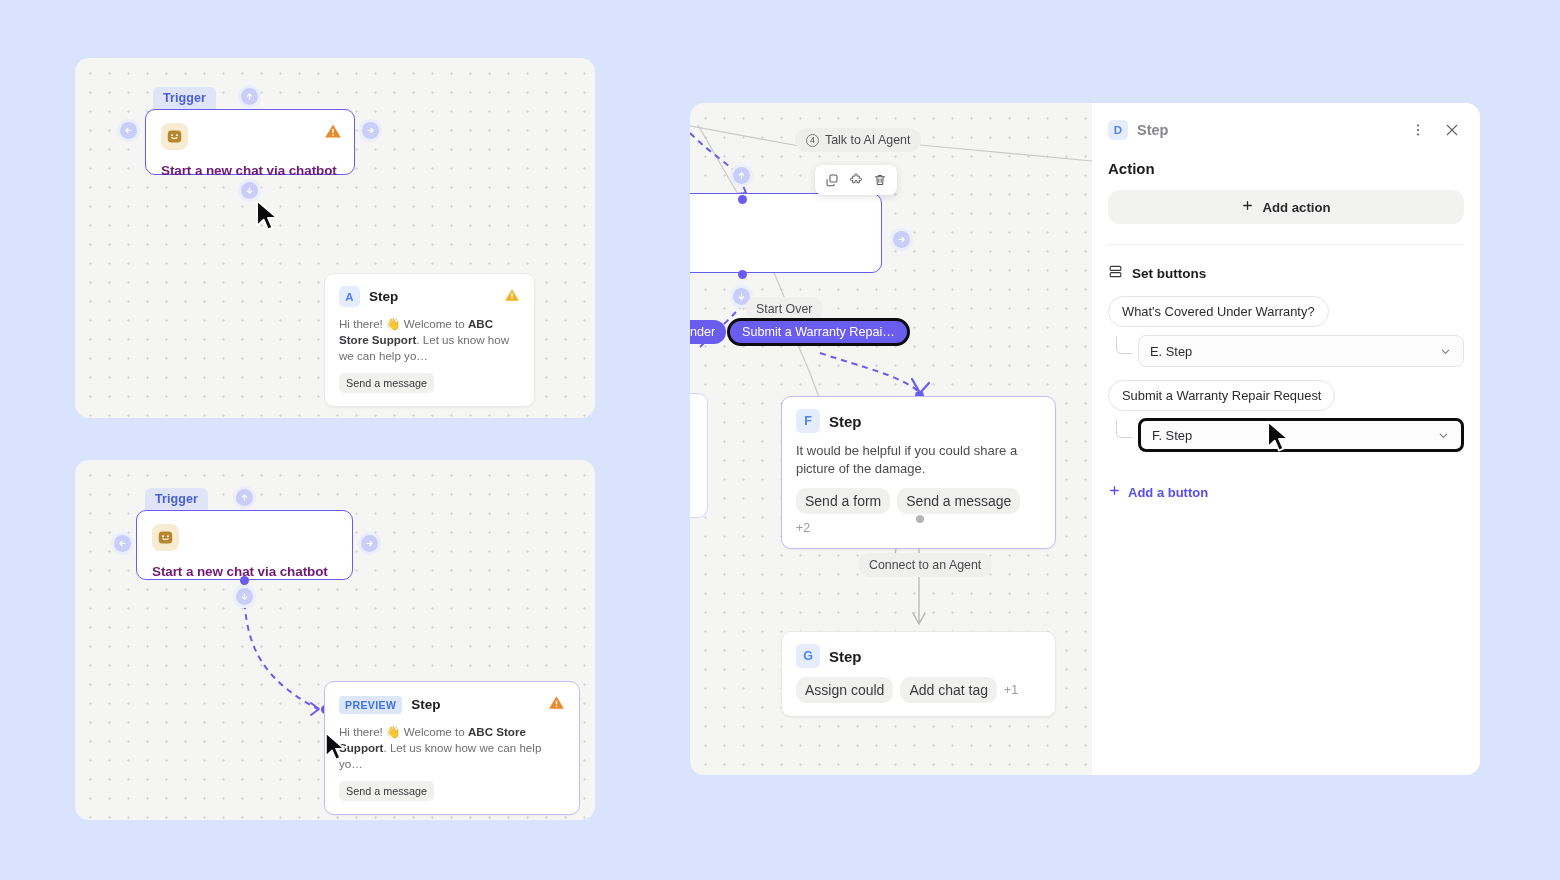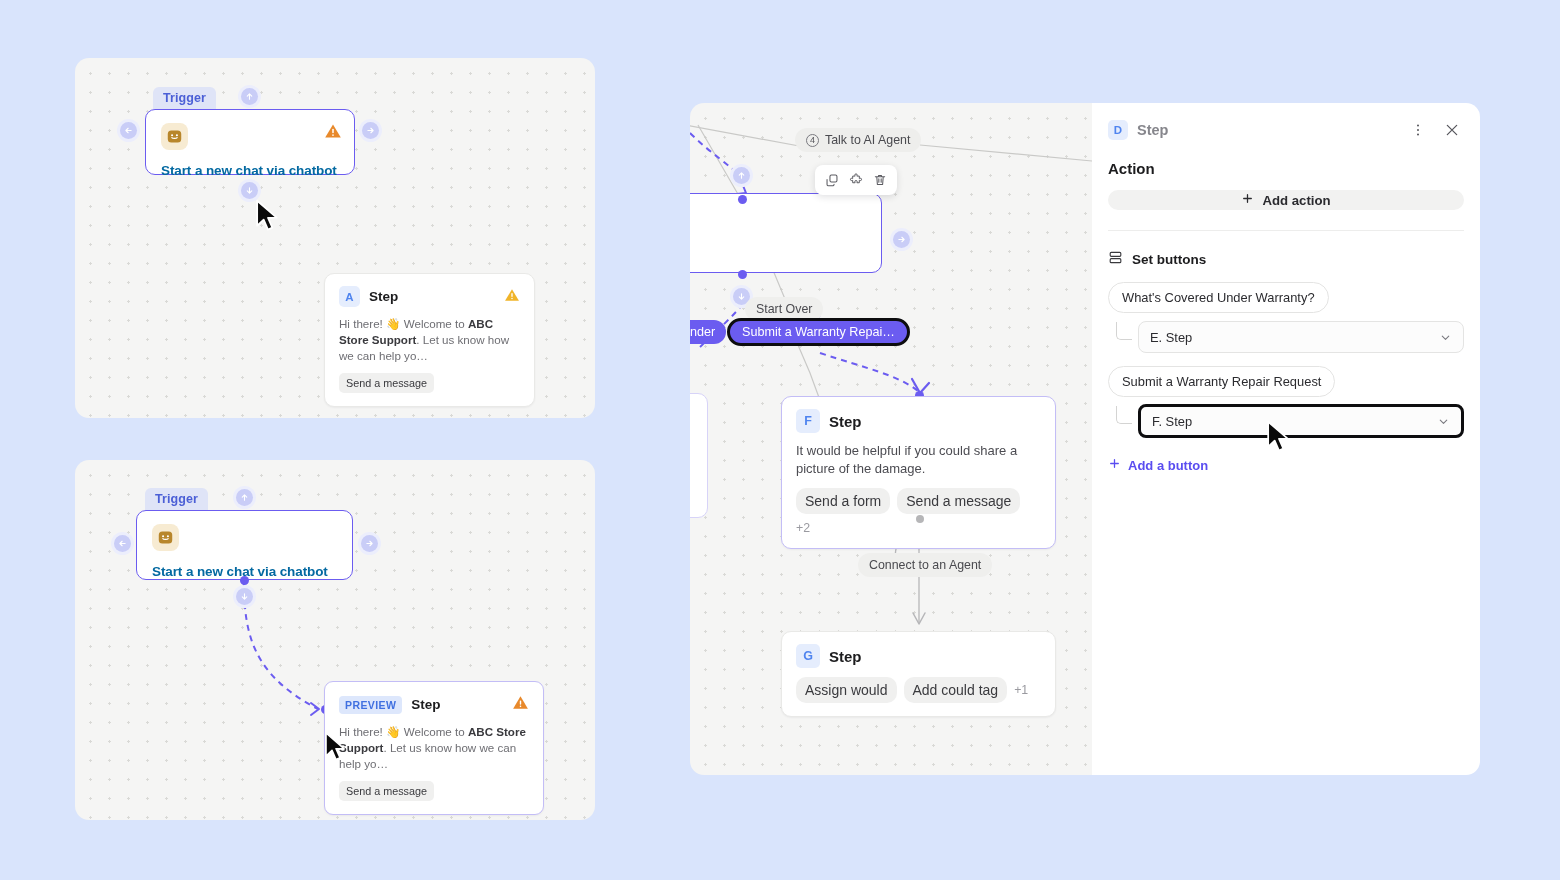--- a/index.html
+++ b/index.html
@@ -52,21 +52,21 @@
     width: 27px; height: 27px;
     background: #f7ebd2;
     border-radius: 8px;
     display: flex; align-items: center; justify-content: center;
   }
   .chatbot-icon svg { display: block; }
   .trigger-title {
     margin-top: 13px;
     font-size: 13.5px;
     font-weight: 700;
-    color: #0369a1;
+    color: #701a75;
     letter-spacing: -.1px;
   }
   .warn-tri { position: absolute; }
 
   
   .handle {
     position: absolute;
     width: 17px; height: 17px;
     border-radius: 50%;
     background: #c9cdf7;
@@ -204,21 +204,21 @@
     background:none; border:none; cursor:pointer; color:#5a5a60;
     width:20px; height:20px; display:flex; align-items:center; justify-content:center;
   }
   .sp-body { padding: 20px 16px 0 16px; }
   .sp-section-title { font-size: 15px; font-weight: 700; color: #1c1c1e; }
   .add-action-btn {
     margin-top: 13px;
     width: 100%;
     background: #f2f2f1;
     border: none; border-radius: 12px;
-    height: 20px;
+    height: 34px;
     display:flex; align-items:center; justify-content:center; gap: 8px;
     font-size: 13.2px; font-weight: 700; color: #2b2b2f;
     cursor: pointer;
     font-family: "Liberation Sans", sans-serif;
   }
   .sp-divider { margin: 20px 0 0 0; height:1px; background:#ededec; }
   .set-buttons-row {
     margin-top: 19px;
     display:flex; align-items:center; gap: 9px;
   }
@@ -252,21 +252,21 @@
     cursor: pointer;
   }
   .select-box.focused {
     border: 3.2px solid #0d0d0f;
     border-radius: 8px;
     height: 34px;
     margin-top: -1px;
   }
   .select-box .chev { margin-left: auto; color:#7a7a80; display:flex; }
   .add-button-link {
-    margin-top: 19px;
+    margin-top: 32px;
     display:flex; align-items:center; gap:7px;
     color:#5a4df0; font-size:13px; font-weight:700; cursor:pointer;
     background:none; border:none; padding:0;
     font-family: "Liberation Sans", sans-serif;
   }
 
   
   .cursor { position:absolute; pointer-events:none; }
 </style>
 </head>
@@ -392,21 +392,21 @@
       </div>
     </div>
     <div class="handle-ring" style="left:283px; top:72px;">
       <div class="handle">
         <svg width="9" height="9" viewBox="0 0 24 24" fill="none" stroke="#fff" stroke-width="3" stroke-linecap="round" stroke-linejoin="round">
             <path d="M5 12h13M13 6l6 6-6 6"></path>
           </svg>
       </div>
     </div>
 
-    <div class="step-card sel" style="left:249px; top:221px; width:220px;border-radius:9px;">
+    <div class="step-card sel" style="left:249px; top:221px; width:256px;">
       <div class="step-head">
         <span class="badge-preview">PREVIEW</span>
         <span class="step-title">Step</span>
         <span style="margin-left:auto;">
           <svg width="17" height="17" viewBox="0 0 24 24">
             <path d="M12 3.2 22.4 20.8H1.6Z" fill="#e8892b"></path>
             <rect x="11" y="9" width="2" height="6" rx="1" fill="#fff"></rect>
             <circle cx="12" cy="17.4" r="1.15" fill="#fff"></circle>
           </svg>
         </span>
@@ -524,22 +524,22 @@
     <div class="flow-pill" style="left:168px; top:450px; background:#efefed;justify-content:flex-end;">
       <span>Connect to an Agent</span>
     </div>
 
     <div class="step-card" style="left:91px; top:528px; width:275px;">
       <div class="step-head">
         <span class="badge-letter" style="width:24px;height:24px;font-size:12.5px;">G</span>
         <span class="step-title lg">Step</span>
       </div>
       <div class="chips">
-        <span class="chip lg">Assign would</span>
-        <span class="chip lg">Add could tag</span>
+        <span class="chip lg">Assign could</span>
+        <span class="chip lg">Add chat tag</span>
         <span class="chip-more lg">+1</span>
       </div>
     </div>
   </div>
 
   <div id="sidePanel">
 
     <div class="sp-head">
       <span class="badge-letter">D</span>
       <span class="sp-title">Step</span>

